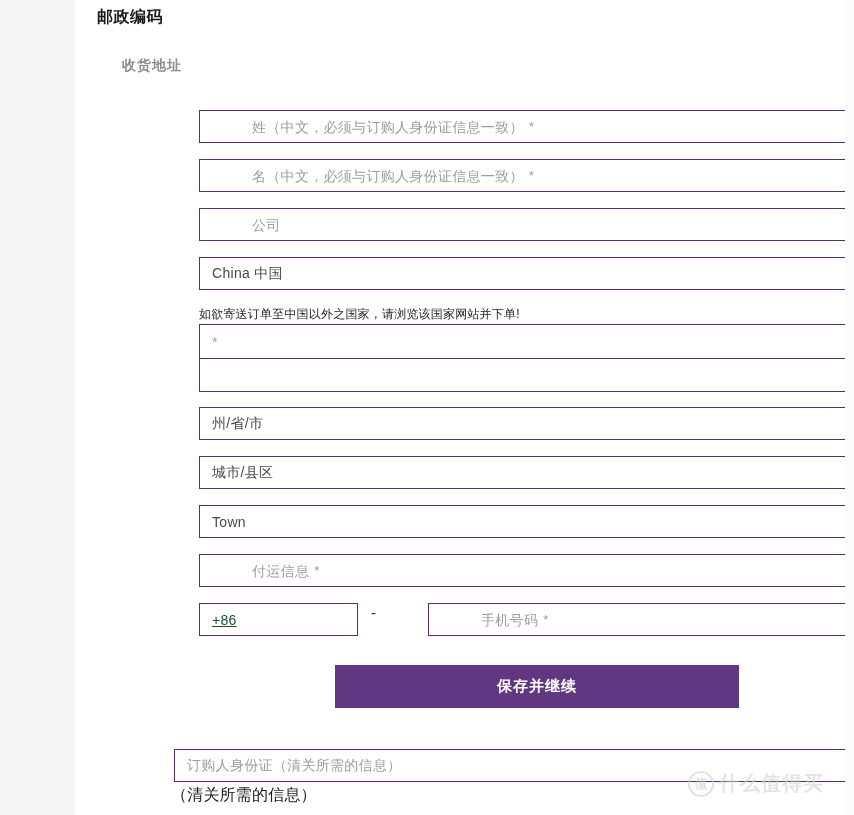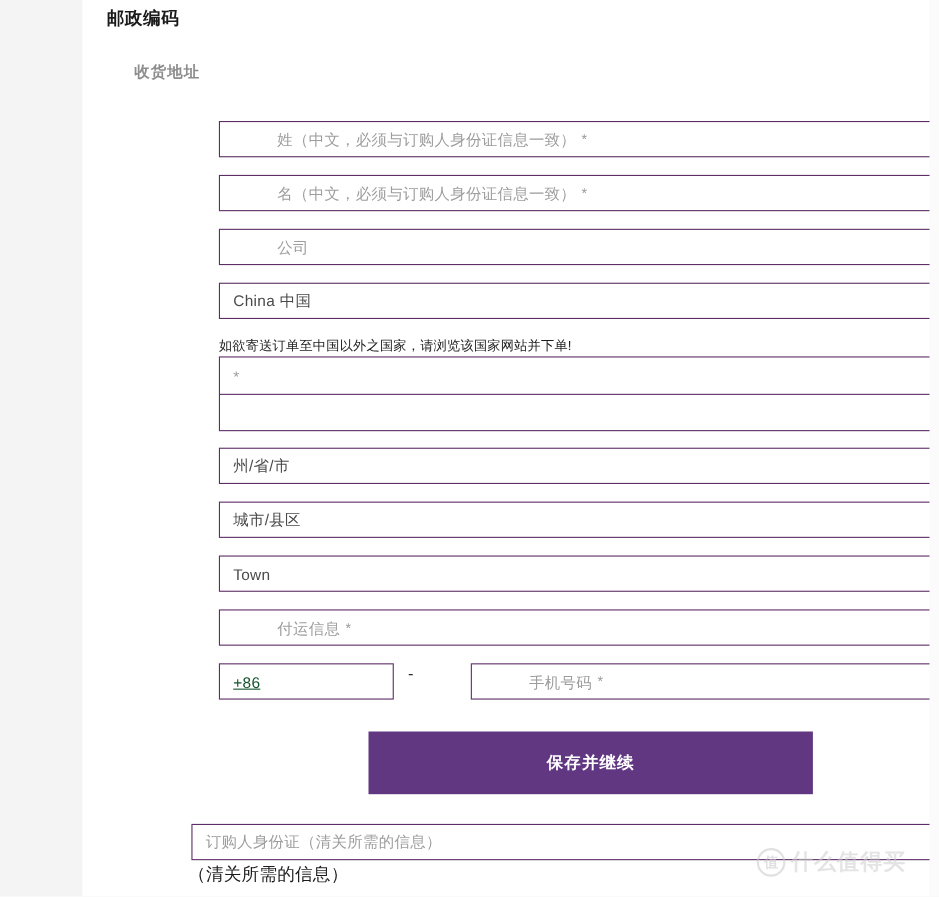--- a/index.html
+++ b/index.html
@@ -136,21 +136,21 @@
     font-size: 15px;
     color: #2b2b2b;
   }
 
   
   .btn {
     position: absolute;
     left: 260px;
     top: 665px;
     width: 404px;
-    height: 57px;
+    height: 43px;
     background: #613781;
     color: #ffffff;
     font-size: 15px;
     font-weight: bold;
     letter-spacing: 1px;
     display: flex;
     align-items: center;
     justify-content: center;
     border: none;
     cursor: pointer;

